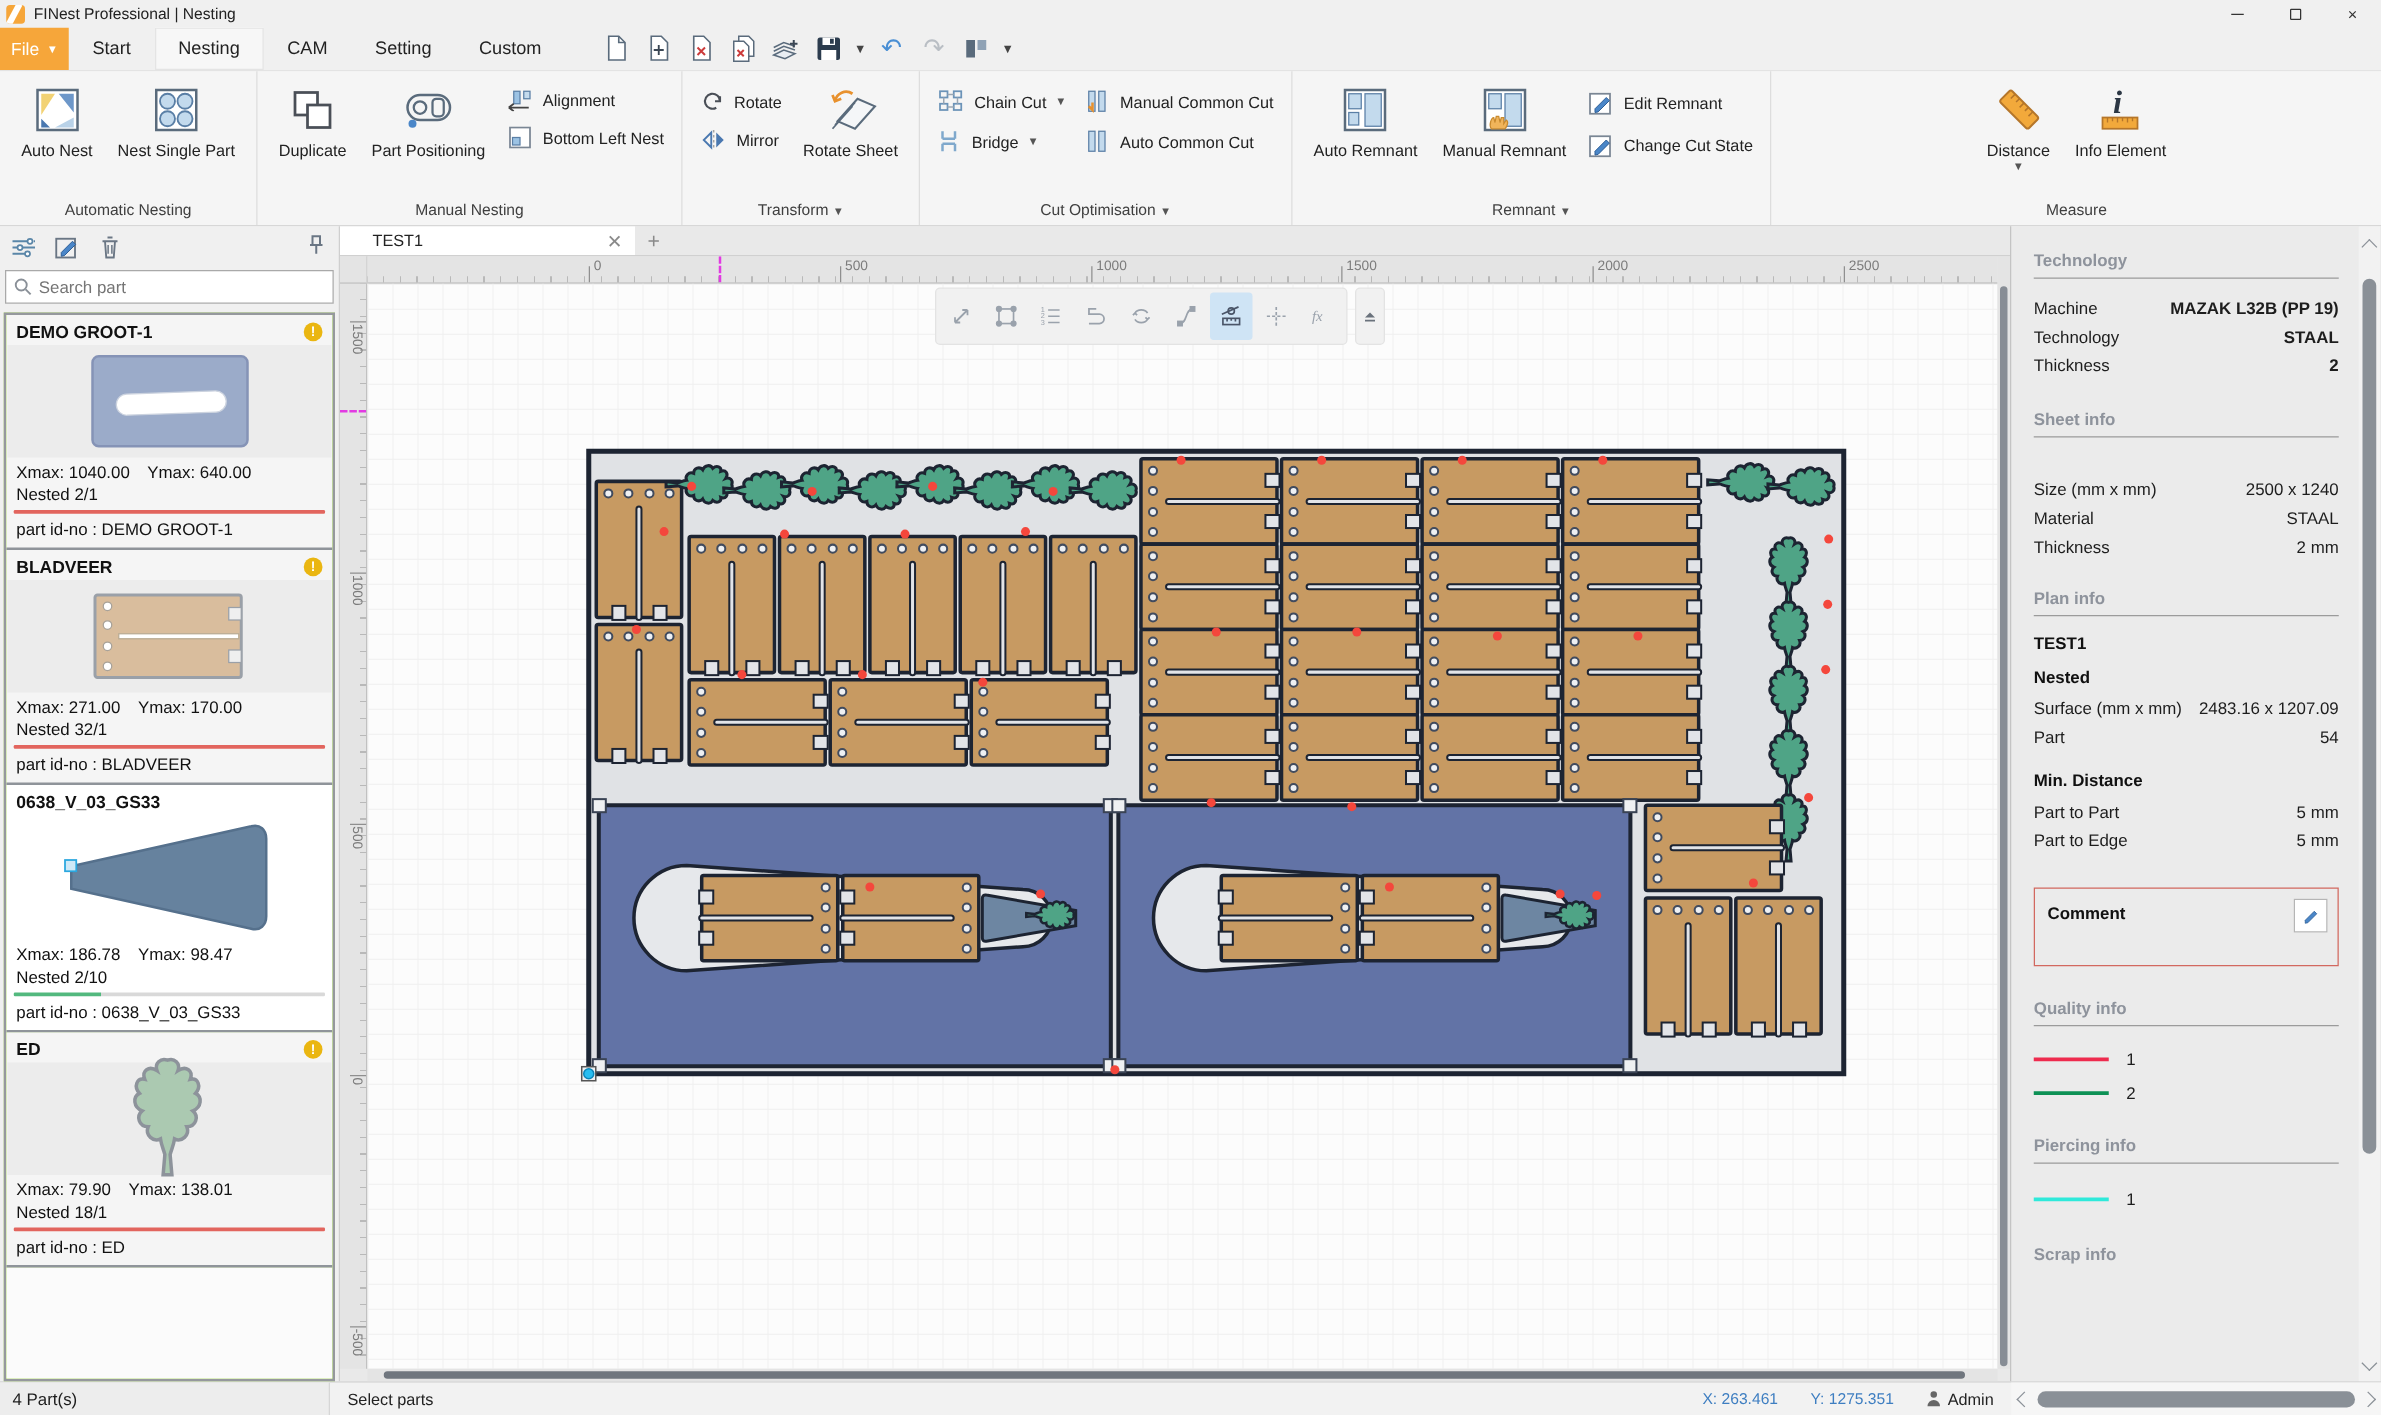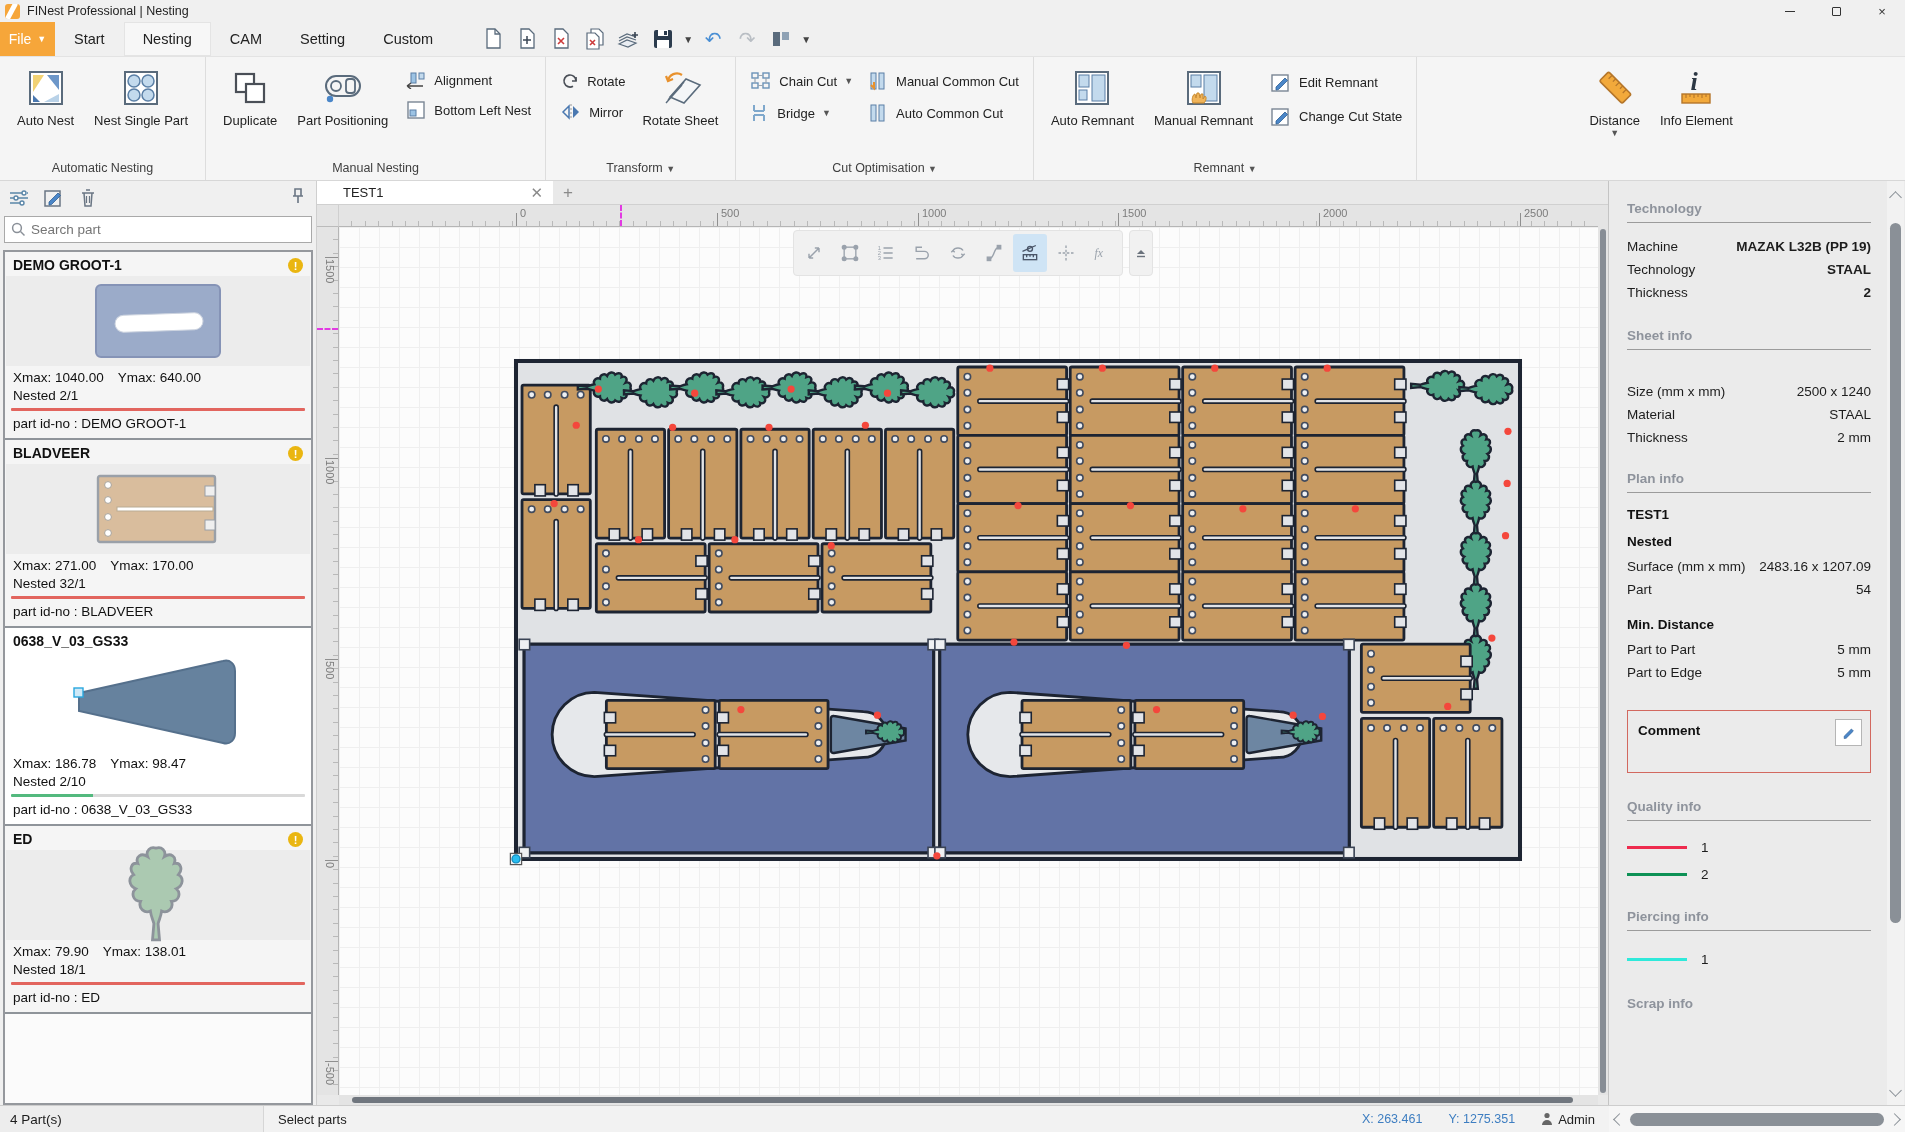--- a/index.html
+++ b/index.html
@@ -32,21 +32,21 @@
 .glabel{text-align:center;color:#3f3f3f;font-size:12.5px;padding:4px 6px 5px;white-space:nowrap}
 .caret{font-size:9px;color:#555}
 .rbtn{display:flex;flex-direction:column;align-items:center;padding:5px 9px 2px;border-radius:3px;white-space:nowrap}
 .rbtn .ric{height:44px;display:flex;align-items:center;justify-content:center}
 .rbtn .rlab{font-size:13px;color:#222;margin-top:3px}
 .scol{display:flex;flex-direction:column;gap:12px;margin-top:10px;padding:0 6px}
 .sbtn{display:flex;align-items:center;gap:7px;font-size:13px;color:#222;white-space:nowrap}
 
 .main{height:924px;display:flex;position:relative}
 
-.lpanel{width:317px;background:#f0f0f0;display:flex;flex-direction:column;border-right:1px solid #cfcfcf}
+.lpanel{width:272px;background:#f0f0f0;display:flex;flex-direction:column;border-right:1px solid #cfcfcf}
 .lp-toolbar{height:33px;display:flex;align-items:center;padding:0 9px;gap:15px;position:relative}
 .lp-pin{position:absolute;right:10px;top:6px}
 .searchbox{margin:2px 4px 7px;height:27px;background:#fff;border:1px solid #a9a9a9;display:flex;align-items:center;padding:0 6px;gap:5px}
 .searchbox input{border:none;outline:none;flex:1;font-size:13.5px;font-family:"Liberation Sans",sans-serif;color:#333;background:transparent}
 .cards{margin:0 3px;border:2px solid #95989d;background:#bef264;flex:1;overflow:hidden;display:flex;flex-direction:column}
 .card{background:#f5f5f5;border-bottom:2px solid #8f949a;position:relative}
 .card.selected{background:#fff}
 .c-title{font-size:14px;font-weight:bold;padding:5px 8px 3px;color:#111}
 .badge{position:absolute;right:8px;top:6px;width:15px;height:15px;border-radius:50%;background:#eab611;color:#fff;font-size:11px;font-weight:bold;display:flex;align-items:center;justify-content:center}
 .c-thumb{height:90px;background:#ececec;display:flex;align-items:center;justify-content:center;margin:0 1px}
@@ -448,20 +448,21 @@
         <span class="ric">
             <svg width="44" height="44" viewBox="0 0 44 44">
               <text x="20" y="24" font-family="Liberation Serif,serif" font-size="26" font-style="italic" font-weight="bold" fill="#2c3744" text-anchor="middle">i</text>
               <rect x="8" y="28" width="28" height="9" fill="#f2a93b" stroke="#b5762a" stroke-width="1.4"></rect>
               <path d="M12,28 v4 M16,28 v3 M20,28 v4 M24,28 v3 M28,28 v4 M32,28 v3" stroke="#b5762a" stroke-width="1.1"></path>
             </svg>
           </span>
         <span class="rlab">Info Element</span>
       </div>
     </div>
+    <div class="glabel">Measure</div>
   </div>
 </div>
 
 <div class="main">
 
   <div class="lpanel">
     <div class="lp-toolbar">
       <span class="ic">
           <svg width="20" height="18" viewBox="0 0 20 18">
             <path d="M1,4 h14 M9,9 h10 M1,9 h4 M1,14 h11 M19,4 h-1" stroke="#5a86a8" stroke-width="1.6"></path>

